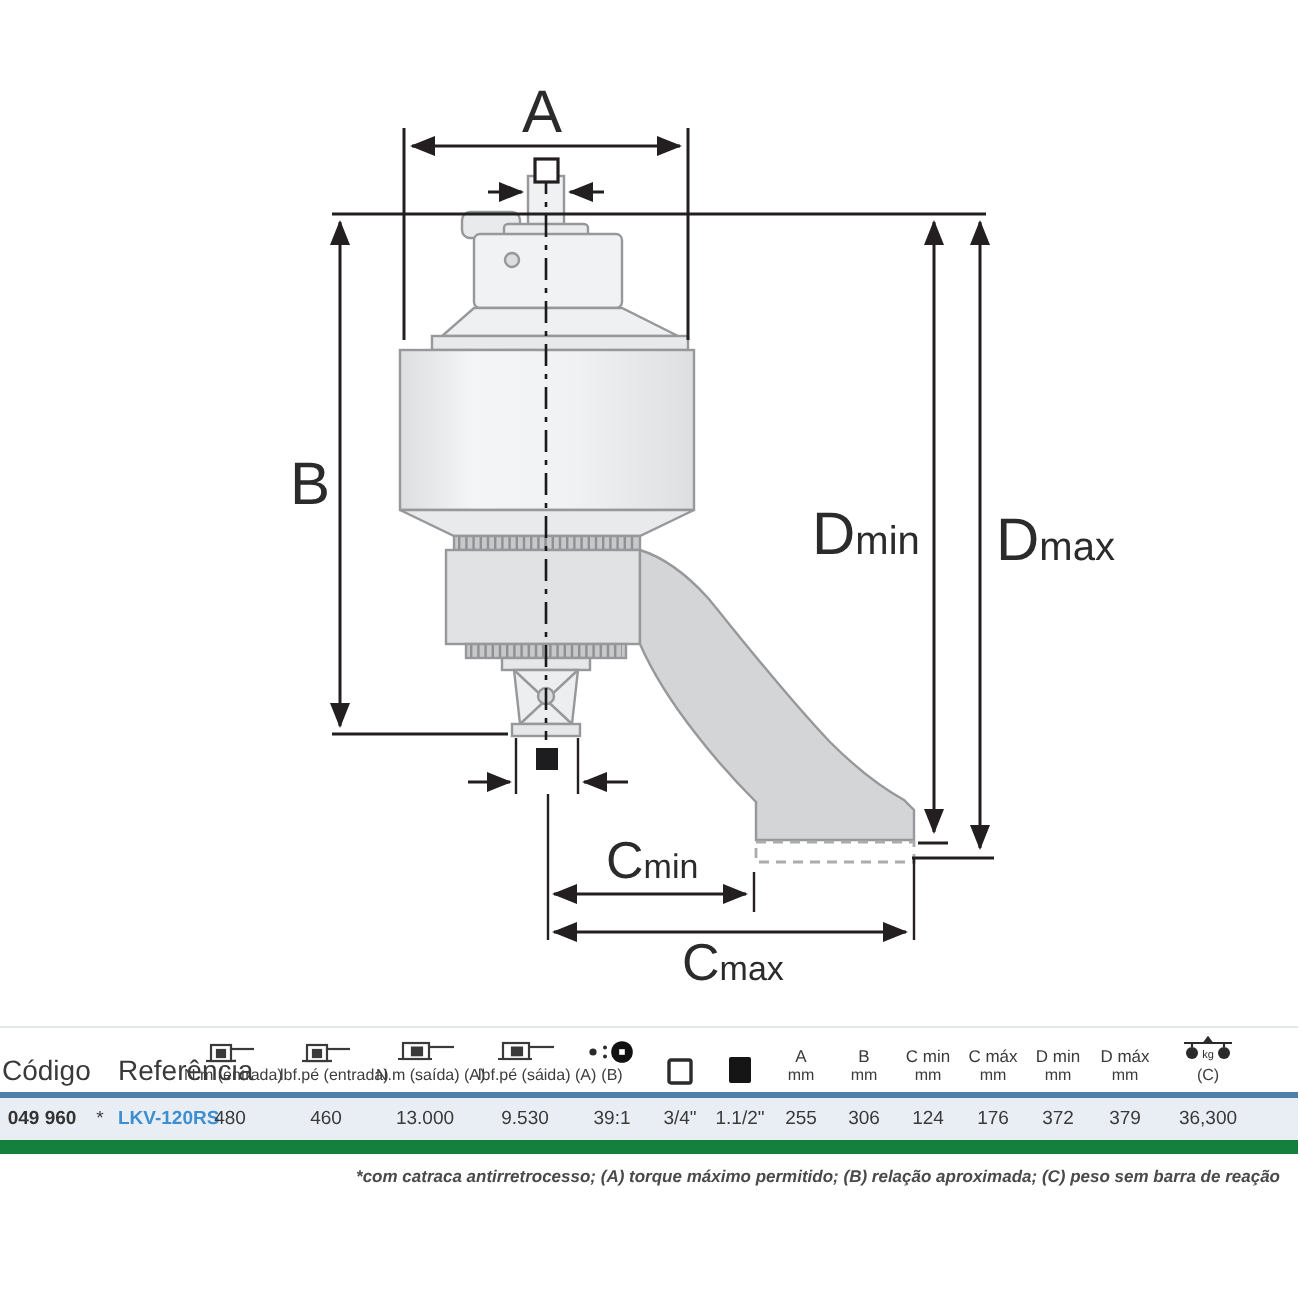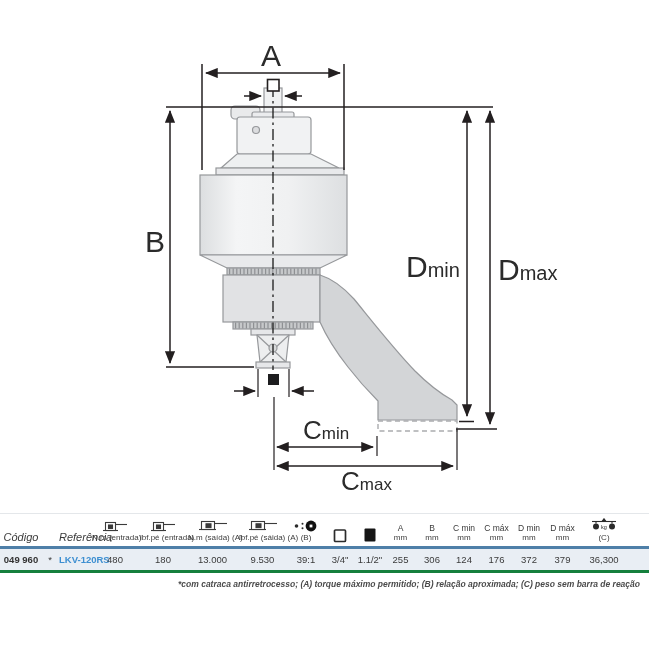--- a/index.html
+++ b/index.html
@@ -7,23 +7,23 @@
   .diagram-wrap{width:650px;height:510px;position:relative;}
   svg text{font-family:"Liberation Sans",sans-serif;fill:#2b2b2b;}
 
   
   .spec{width:649px;border-collapse:collapse;table-layout:fixed;margin-top:3px;border-top:1px solid #e4e7ea;}
   .spec th{font-weight:normal;vertical-align:bottom;padding:2px 1px 3px 1px;}
   .spec thead tr{border-bottom:3px solid #4e7fa8;}
   .hdr-icon{height:17px;display:flex;align-items:flex-end;justify-content:center;}
   .hdr-label{font-size:8px;line-height:10px;color:#3c3c3c;white-space:nowrap;}
   .hdr-letter{font-size:8.5px;color:#3a3a3a;}
-  .hdr-name{font-size:11px;color:#3a3a3a;padding-bottom:8px;font-style:italic;}
+  .hdr-name{font-size:14px;color:#3a3a3a;padding-bottom:8px;}
   .spec td{text-align:center;font-size:9.5px;padding:5px 1px;white-space:nowrap;}
-  .spec tbody tr{background:#e9eef4;border-bottom:3px solid #15803d;}
+  .spec tbody tr{background:#e9eef4;border-bottom:7px solid #15803d;}
   td.code{font-weight:bold;color:#333;}
   td.ref a{color:#3d8fd1;font-weight:bold;text-decoration:none;font-size:9.5px;}
   .last-col{padding-right:22px !important;}
   .footnote{font-size:8.5px;font-style:italic;color:#4a4a4a;text-align:right;padding:6px 10px 0 0;font-weight:bold;}
 </style>
 </head>
 <body>
 
 <div class="diagram-wrap">
 <svg width="650" height="510" viewBox="0 0 650 510">
@@ -258,21 +258,21 @@
         <div class="hdr-label">(C)</div>
       </th>
     </tr>
   </thead>
   <tbody>
     <tr>
       <td class="code">049 960</td>
       <td>*</td>
       <td class="ref"><a href="#">LKV-120RS</a></td>
       <td>480</td>
-      <td>180</td>
+      <td>460</td>
       <td>13.000</td>
       <td>9.530</td>
       <td>39:1</td>
       <td>3/4"</td>
       <td>1.1/2"</td>
       <td>255</td>
       <td>306</td>
       <td>124</td>
       <td>176</td>
       <td>372</td>

